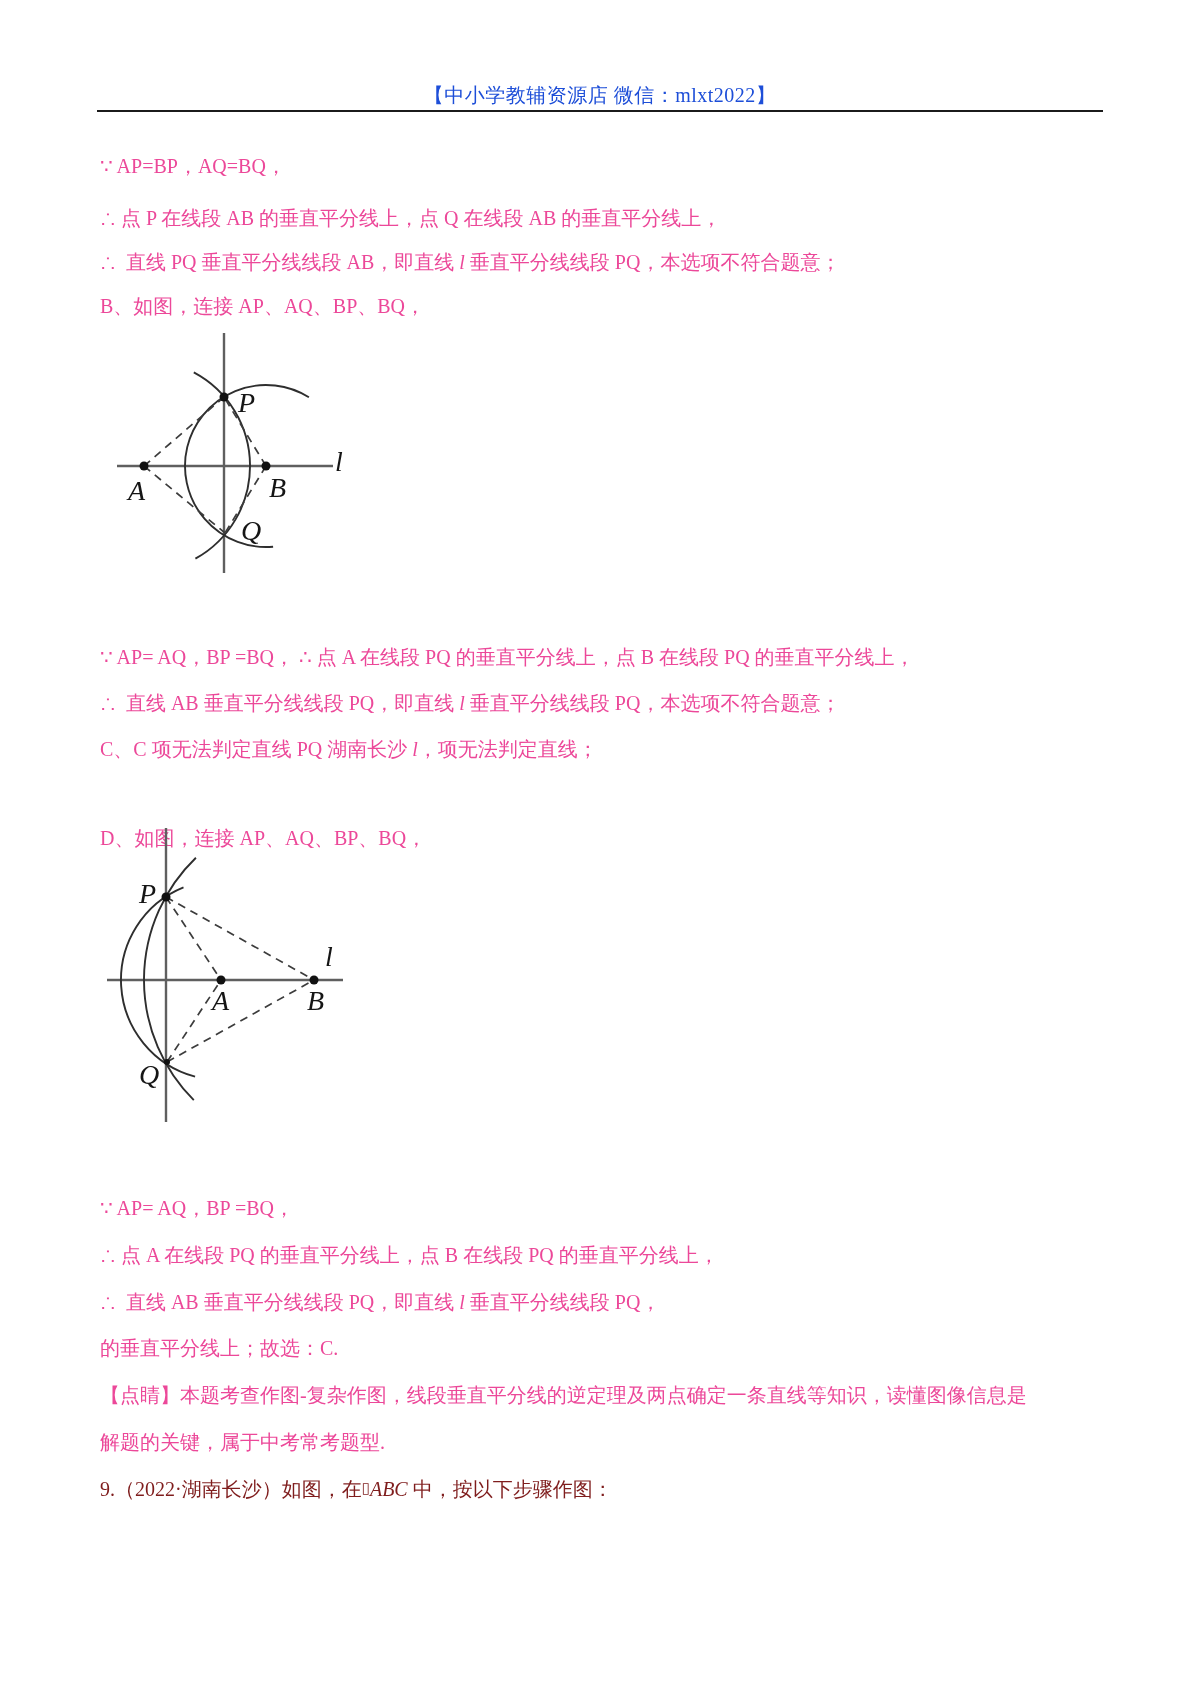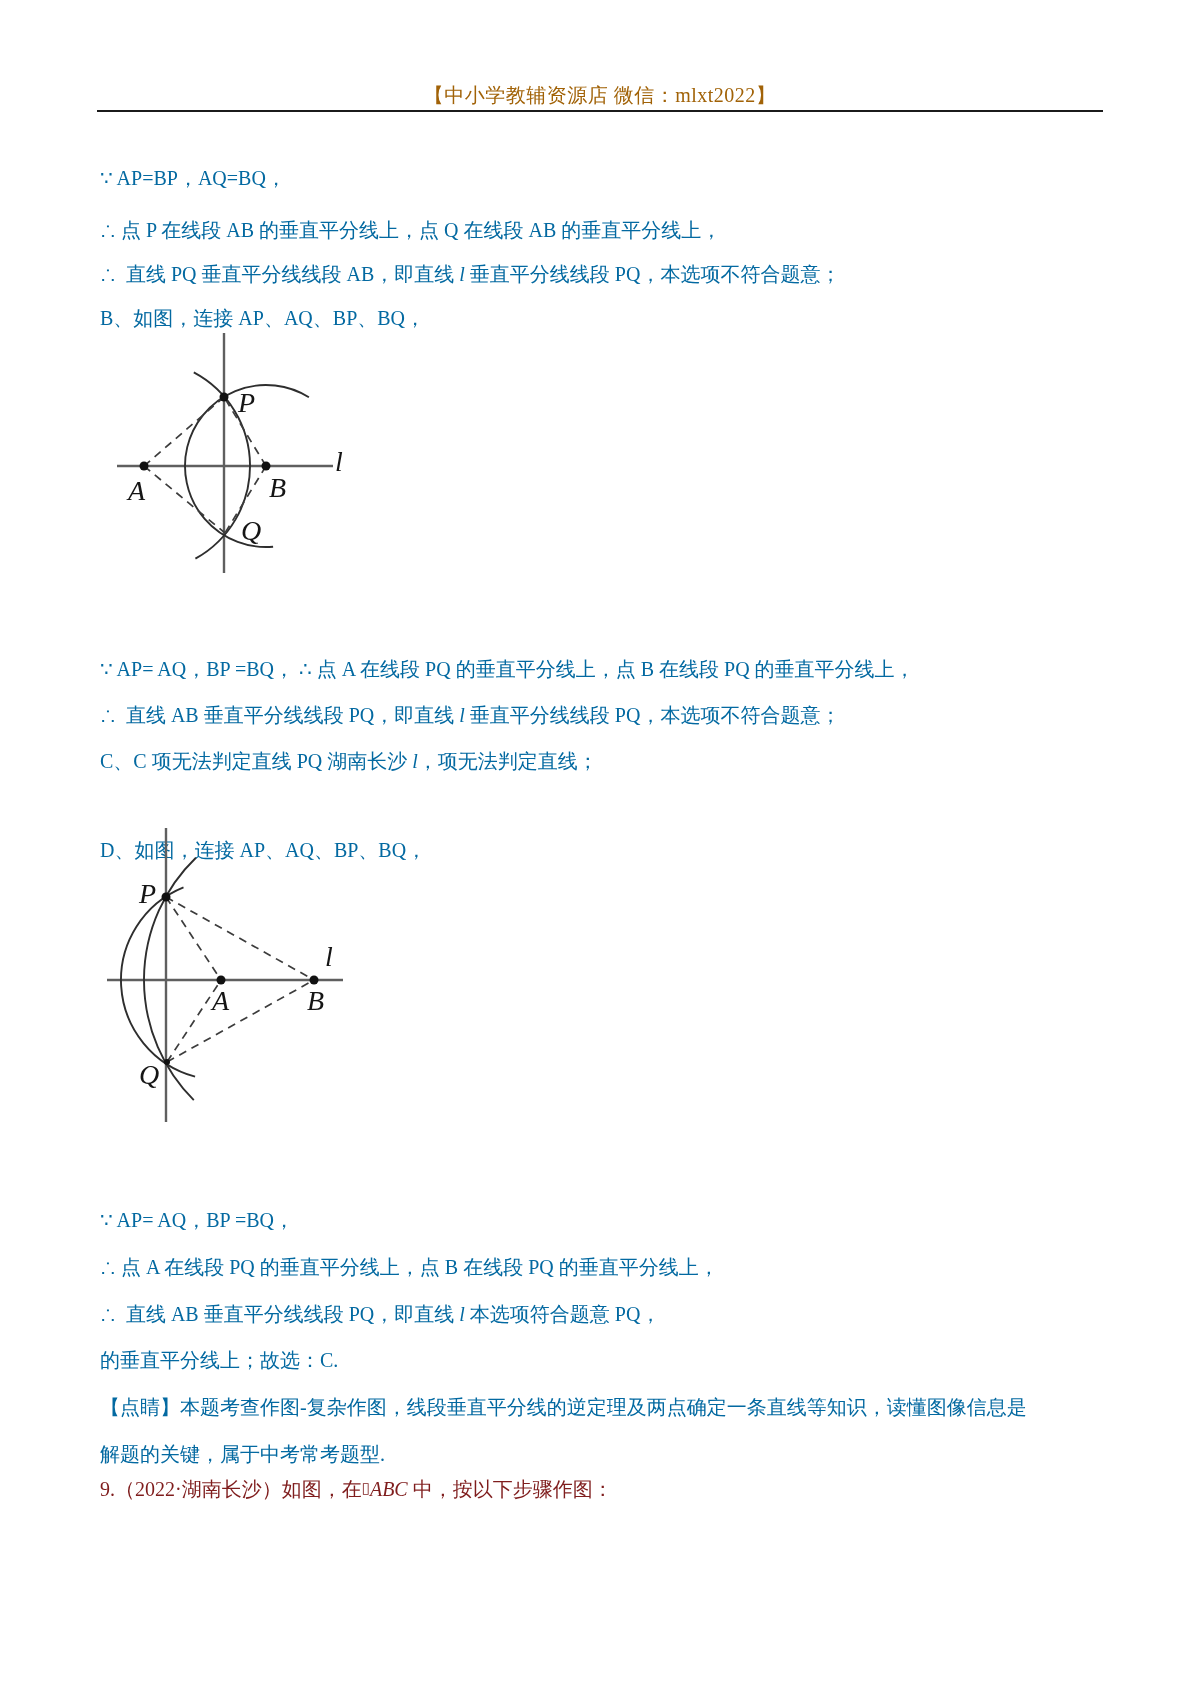--- a/index.html
+++ b/index.html
@@ -3,31 +3,31 @@
 <meta charset="utf-8">
 <style>
   html,body{margin:0;padding:0;}
   body{
     width:1200px;height:1698px;position:relative;background:#ffffff;
     font-family:"Liberation Serif","DejaVu Serif",serif;
     overflow:hidden;
   }
   .hdr{
     position:absolute;top:82px;left:0;width:1200px;text-align:center;
-    font-size:20px;color:#a16207;letter-spacing:0.5px;white-space:pre;
+    font-size:20px;color:#1d4ed8;letter-spacing:0.5px;white-space:pre;
   }
   .rule{
     position:absolute;top:110px;left:97px;width:1006px;height:2.4px;
     background:#1b1b1b;
   }
   .tline{
     position:absolute;left:100px;font-size:20px;line-height:24px;
     white-space:pre;color:#000;
   }
-  .red{color:#0369a1;margin-top:12px;}
+  .red{color:#ec4899;}
   .black{color:#7f1d1d;}
   .it{font-style:italic;font-family:"Liberation Serif","DejaVu Serif",serif;}
   .tofu{font-size:15px;vertical-align:3px;}
   .fig{position:absolute;}
   .constr{stroke:#5f5f5f;stroke-width:2.4;fill:none;}
   .arc{stroke:#2e2e2e;stroke-width:1.9;fill:none;}
   .dash{stroke:#3c3c3c;stroke-width:1.7;fill:none;stroke-dasharray:8 6;}
   .dot{fill:#111;stroke:none;}
   .lbl{
     font-family:"Liberation Serif","DejaVu Serif",serif;
@@ -43,21 +43,21 @@
 <div class="tline red" style="top:154px"><span>∵ AP=BP，AQ=BQ，</span></div>
 <div class="tline red" style="top:206px"><span>∴ 点 P 在线段 AB 的垂直平分线上，点 Q 在线段 AB 的垂直平分线上，</span></div>
 <div class="tline red" style="top:250px"><span>∴  直线 PQ 垂直平分线线段 AB，即直线 </span><span class="it">l</span><span> 垂直平分线线段 PQ，本选项不符合题意；</span></div>
 <div class="tline red" style="top:294px"><span>B、如图，连接 AP、AQ、BP、BQ，</span></div>
 <div class="tline red" style="top:645px"><span>∵ AP= AQ，BP =BQ， ∴ 点 A 在线段 PQ 的垂直平分线上，点 B 在线段 PQ 的垂直平分线上，</span></div>
 <div class="tline red" style="top:691px"><span>∴  直线 AB 垂直平分线线段 PQ，即直线 </span><span class="it">l</span><span> 垂直平分线线段 PQ，本选项不符合题意；</span></div>
 <div class="tline red" style="top:737px"><span>C、C 项无法判定直线 PQ 湖南长沙 </span><span class="it">l</span><span>，项无法判定直线；</span></div>
 <div class="tline red" style="top:826px"><span>D、如图，连接 AP、AQ、BP、BQ，</span></div>
 <div class="tline red" style="top:1196px"><span>∵ AP= AQ，BP =BQ，</span></div>
 <div class="tline red" style="top:1243px"><span>∴ 点 A 在线段 PQ 的垂直平分线上，点 B 在线段 PQ 的垂直平分线上，</span></div>
-<div class="tline red" style="top:1290px"><span>∴  直线 AB 垂直平分线线段 PQ，即直线 </span><span class="it">l</span><span> 本选项符合题意 PQ，</span></div>
+<div class="tline red" style="top:1290px"><span>∴  直线 AB 垂直平分线线段 PQ，即直线 </span><span class="it">l</span><span> 垂直平分线线段 PQ，</span></div>
 <div class="tline red" style="top:1336px"><span>的垂直平分线上；故选：C.</span></div>
 <div class="tline red" style="top:1383px"><span>【点睛】本题考查作图-复杂作图，线段垂直平分线的逆定理及两点确定一条直线等知识，读懂图像信息是</span></div>
 <div class="tline red" style="top:1430px"><span>解题的关键，属于中考常考题型.</span></div>
 <div class="tline black" style="top:1476px"><span>9.（2022·湖南长沙）如图，在</span><span class="tofu">▯</span><span class="it">ABC</span><span> 中，按以下步骤作图：</span></div>
 
 <svg class="fig" style="left:95px;top:320px" width="270" height="260" viewBox="95 320 270 260">
   <line class="constr" x1="224" y1="333" x2="224" y2="573"></line>
   <line class="constr" x1="117" y1="466" x2="333" y2="466"></line>
   <path class="arc" d="M 193.8 372.4 A 106 106 0 0 1 195.4 558.7"></path>
   <path class="arc" d="M 308.9 397.3 A 81 81 0 1 0 273.1 546.7"></path>

